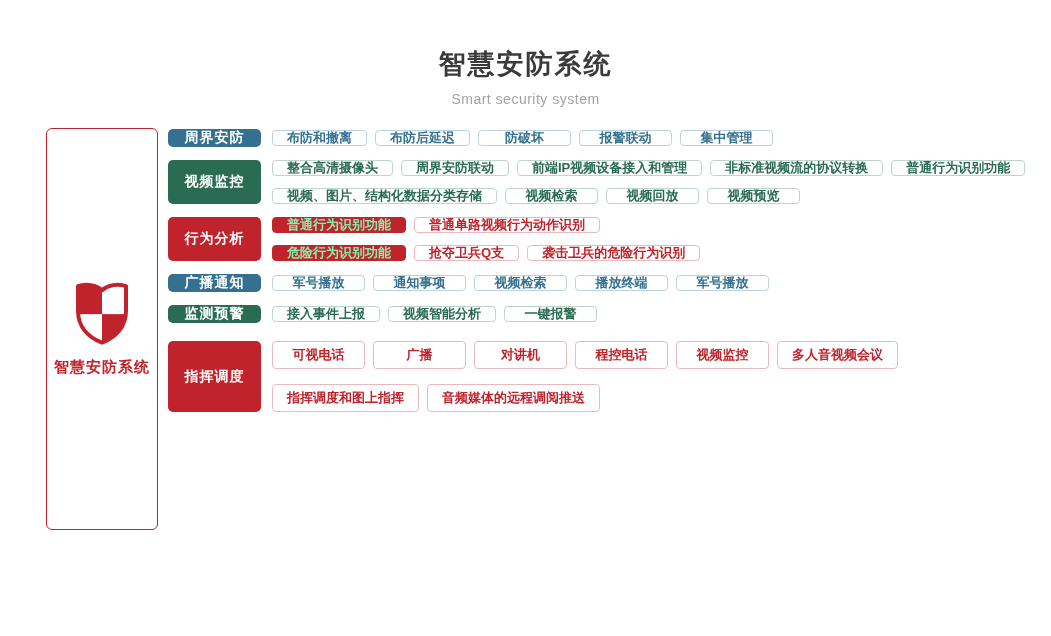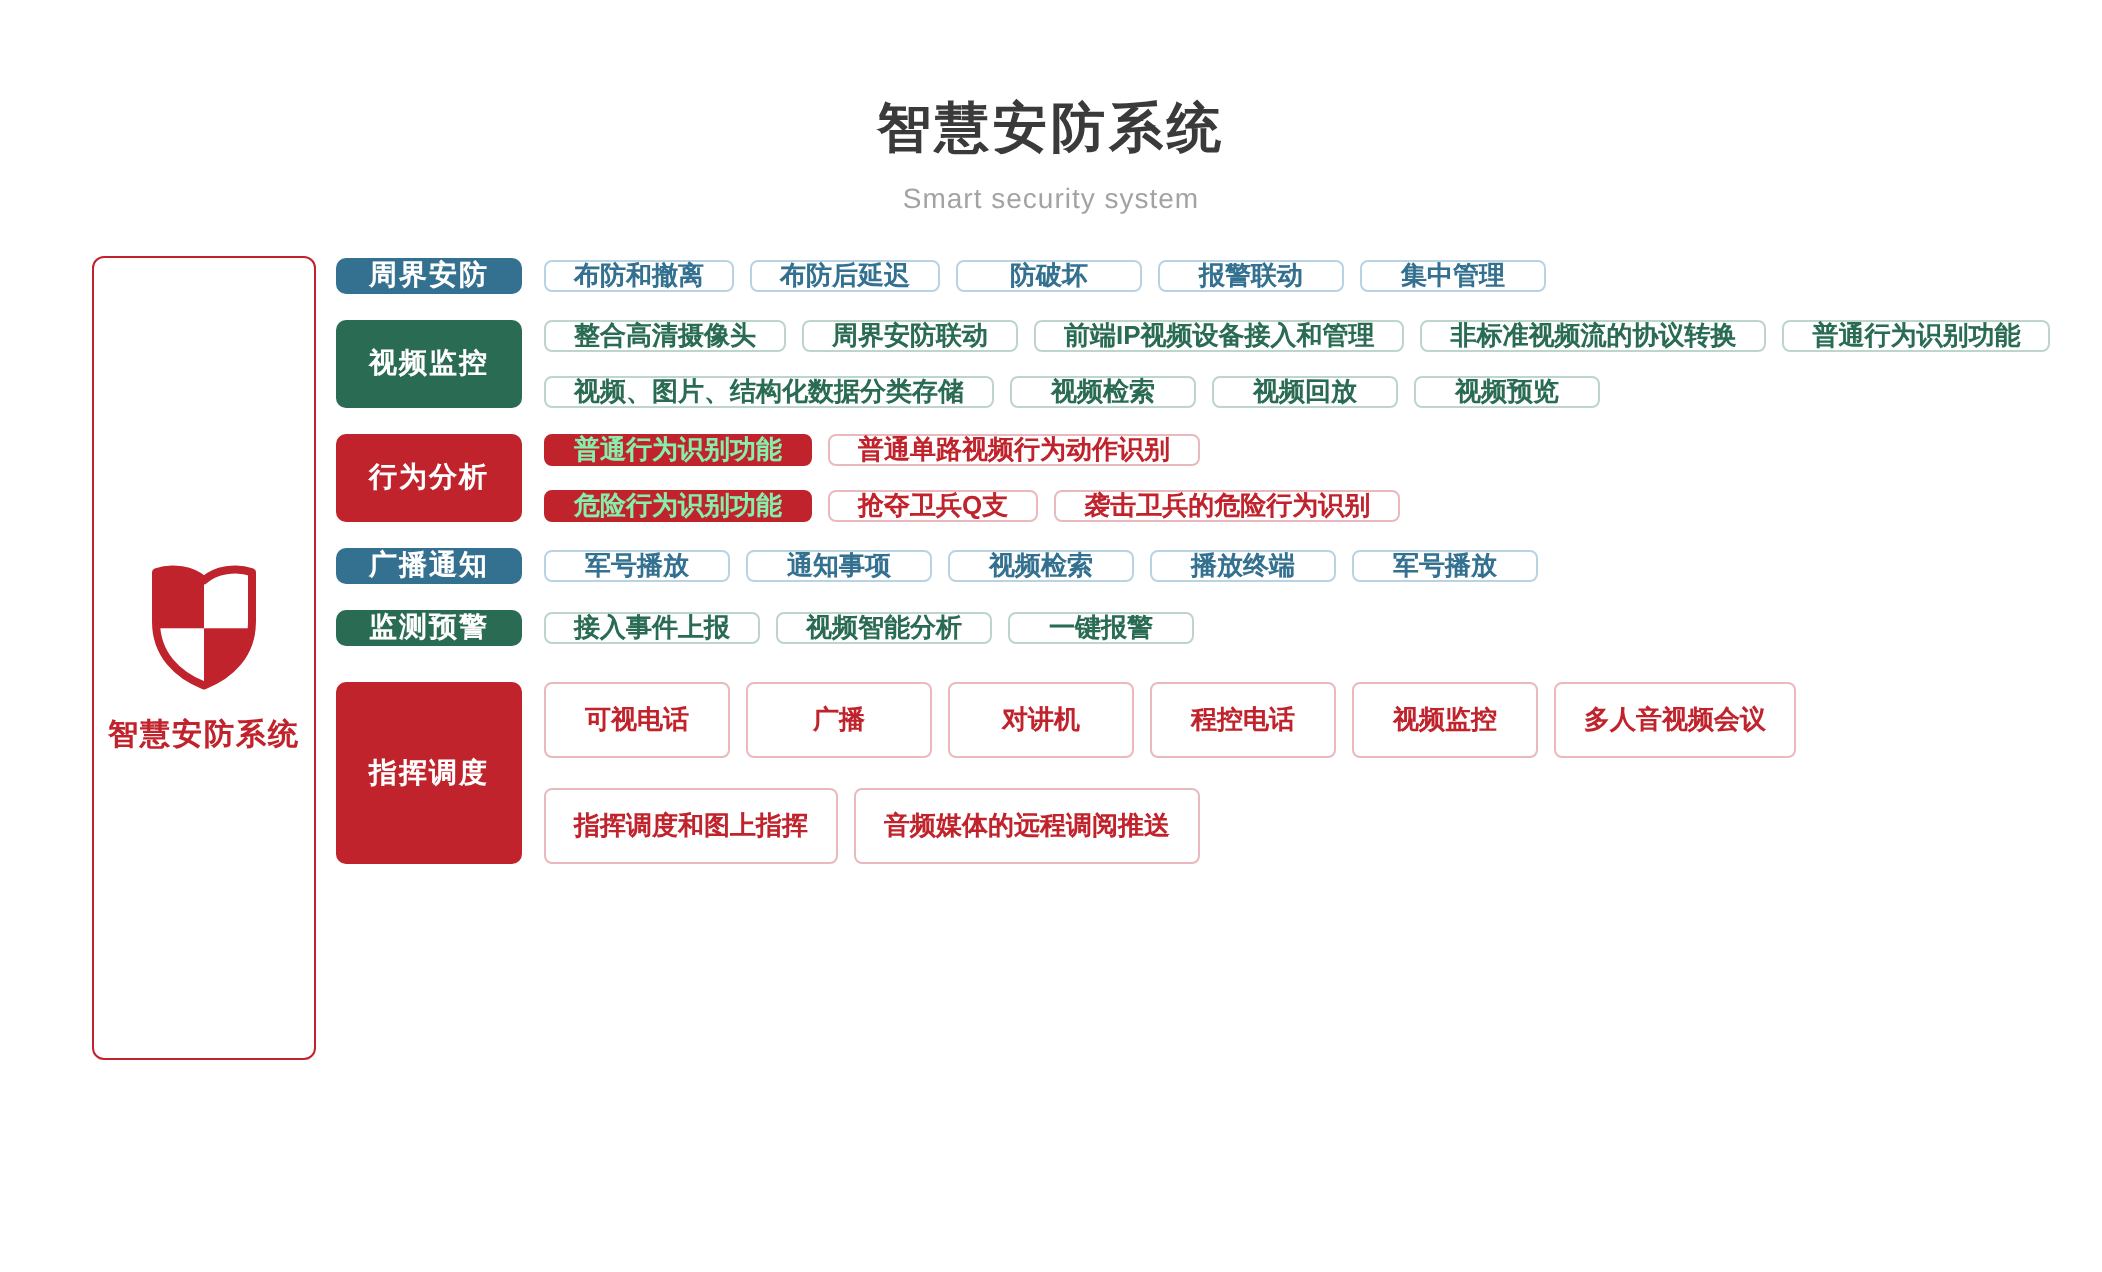--- a/index.html
+++ b/index.html
@@ -42,21 +42,21 @@
   .lines { display:flex; flex-direction:column; gap:12px; margin-left:11px; justify-content:center; }
   .row:last-child .lines { gap:15px; }
   .line { display:flex; gap:8px; align-items:center; }
 
   .item {
     height:16px; min-width:93px; padding:0 14px;
     display:flex; align-items:center; justify-content:center;
     background:#fff; border:1px solid #ccc; border-radius:4px;
     font-size:13px; font-weight:bold; white-space:nowrap;
   }
-  .row:last-child .item { height:38px; }
+  .row:last-child .item { height:28px; }
   .item.c-blue  { color:var(--blue,#34708f);  border-color:var(--blue-border,#b9d3e2); }
   .item.c-green { color:var(--green,#2a6b53); border-color:var(--green-border,#bdd5ca);text-align:center; }
   .item.c-red   { color:var(--red,#c0232c);   border-color:var(--red-border,#eab9bd); }
   .item.solid   { background:var(--red,#c0232c); color:#86efac; border-color:var(--red,#c0232c); }
 </style>
 </head>
 <body>
 
 <div class="page">
 

